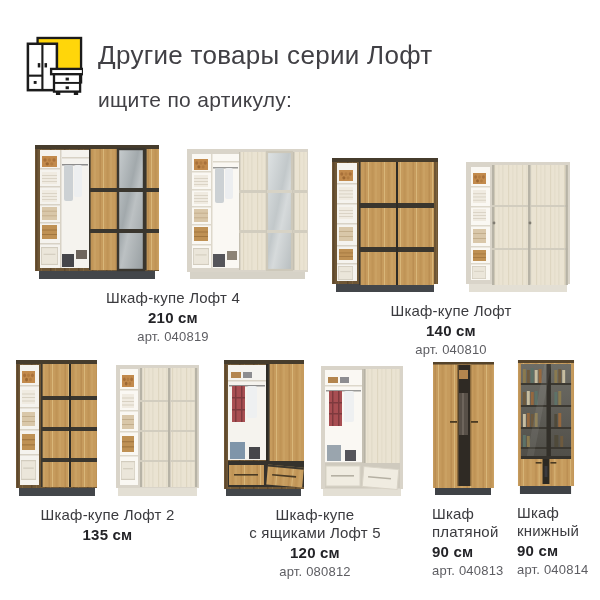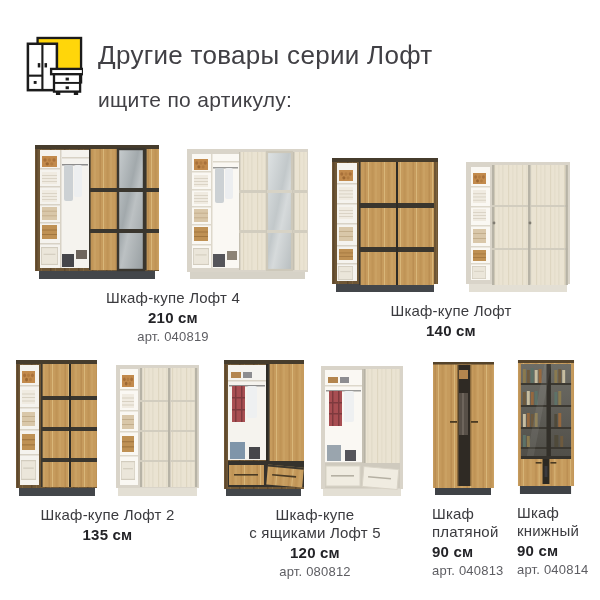--- a/index.html
+++ b/index.html
@@ -273,20 +273,21 @@
             <rect x="67" y="87" width="37" height="2" fill="#d2cdbf"></rect>
           <rect x="101.5" y="4" width="2.4" height="120" fill="#b7b3a6"></rect>
           <circle cx="66" cy="62" r="1.4" fill="#807c72"></circle>
             <circle cx="30" cy="62" r="1.4" fill="#807c72"></circle>
         </svg>
       </div>
     </div>
     <div class="plabel">
       <div class="p-name">Шкаф-купе Лофт</div>
       <div class="p-size">140 см</div>
+      <div class="p-art">арт. 040810</div>
     </div>
   </section>
 
   <section class="card c3">
     <div class="imgs">
       <div class="img i-l2d">
         <svg viewBox="0 0 85 138" preserveAspectRatio="none">
           <rect x="5" y="128" width="76" height="9" fill="#43464a"></rect>
           <rect x="2" y="1" width="81" height="128" fill="url(#wdf)"></rect>
           <rect x="2" y="1" width="81" height="4" fill="#463c2c"></rect>

